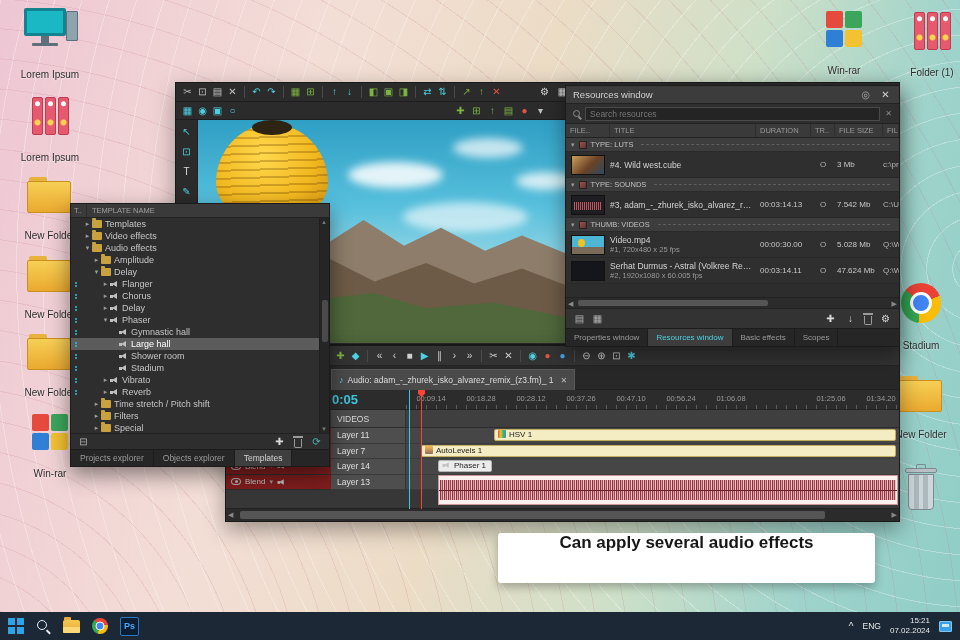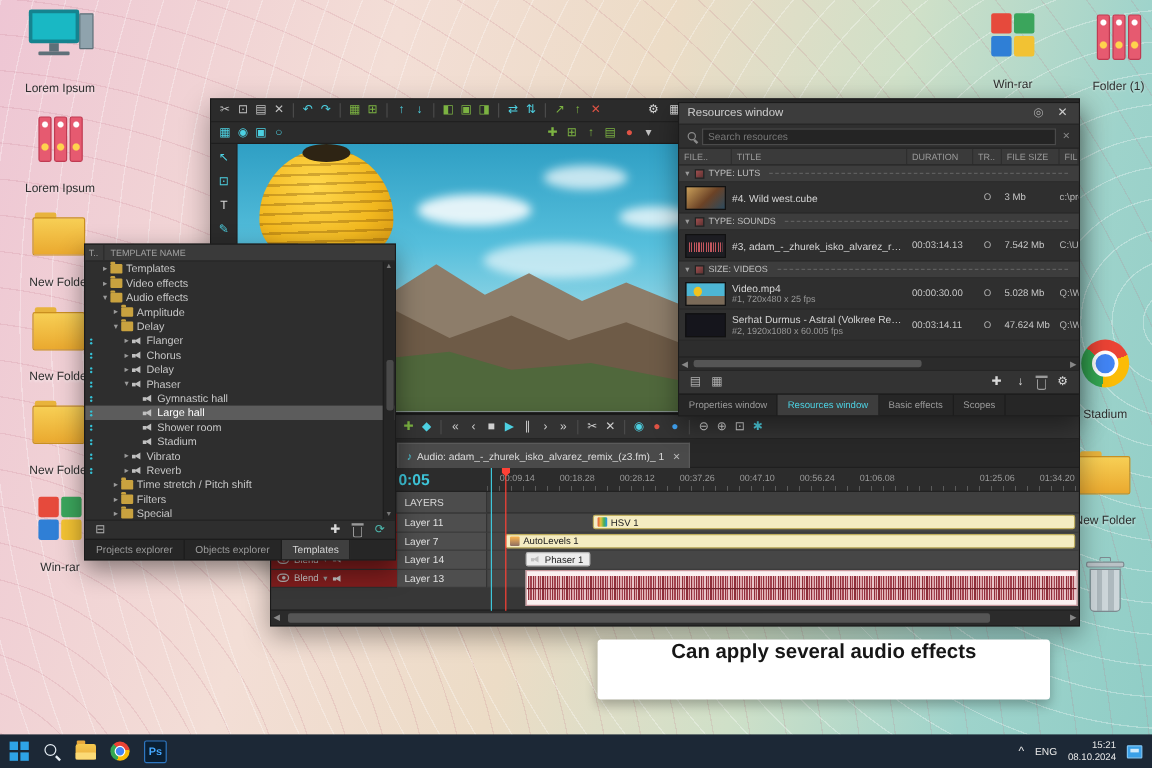--- a/index.html
+++ b/index.html
@@ -95,21 +95,21 @@
   .tl-layershead{position:absolute;left:105px;top:0;width:75px;height:100%;background:#4c4c4c;color:#d8d8d8;font-size:8.5px;display:flex;align-items:center;padding-left:6px;border-right:1px solid #333}
   #tl-leftcol{position:absolute;left:0;top:82px;width:105px}
   .lrow{height:15.5px;background:#7f1d1d;border-bottom:1px solid #2e2e2e;display:flex;align-items:center;gap:4px;padding:0 5px;font-size:8px;color:#c4c4c4}
   .i-eye{width:10px;height:7px;border:1px solid #b0b0b0;border-radius:50%/60%;position:relative;flex:none}
   .i-eye::after{content:"";position:absolute;left:2.5px;top:1px;width:3px;height:3px;border-radius:50%;background:#b0b0b0}
   .caret{font-size:7px;color:#999}
   #tl-layercol{position:absolute;left:105px;top:82px;width:75px}
   .lname{height:15.5px;background:#4e4e4e;border-bottom:1px solid #3a3a3a;border-right:1px solid #333;color:#e0e0e0;font-size:8.5px;display:flex;align-items:center;padding-left:6px}
   #tl-tracks{position:absolute;left:180px;top:82px;right:0;height:62px;background:#464646}
   .trk{height:15.5px;border-bottom:1px solid #3b3b3b;position:relative}
-  .clip{position:absolute;top:1px;height:12px;border-radius:2px;font-size:8px;display:flex;align-items:center;gap:3px;padding:0 3px;color:#222;overflow:hidden;white-space:nowrap}
+  .clip{position:absolute;top:1px;height:12px;border-radius:2px;font-size:8px;display:flex;align-items:flex-start;gap:3px;padding:0 3px;color:#222;overflow:hidden;white-space:nowrap}
   .clip.yellow{background:#f4ecc2;border:1px solid #bfae5e}
   .clip.white{background:#ececec;border:1px solid #b5b5b5}
   .clip-ico{width:8px;height:8px;border-radius:1px;flex:none}
   .clip-ico.hsv{background:linear-gradient(90deg,#e5533c,#e5c63c,#4caf50,#2196f3)}
   .clip-ico.auto{background:linear-gradient(180deg,#ffb74d,#8d6e63)}
   .tl-below{position:absolute;left:0;top:144px;right:0;height:18px;background:#373737}
   .wave{position:absolute;left:212px;top:129px;width:460px;height:30px;background:#fbf0f0;border:1px solid #c9979c;z-index:4}
   .wave-inner{position:absolute;left:1px;right:1px;top:4px;bottom:4px;
     background:repeating-linear-gradient(90deg,#8e2f3a 0 1px,#dba3a8 1px 2px,#a34450 2px 3px,#e8c4c7 3px 4px)}
   .wave::after{content:"";position:absolute;left:0;right:0;top:50%;height:1px;background:#6e2029}
@@ -414,21 +414,21 @@
           <span class="tick-label" style="left: 175px;">00:37.26</span>
           <span class="tick-label" style="left: 225px;">00:47.10</span>
           <span class="tick-label" style="left: 275px;">00:56.24</span>
           <span class="tick-label" style="left: 325px;">01:06.08</span>
           <span class="tick-label" style="left: 375px; margin-top: 44px;">01:15.22</span>
           <span class="tick-label" style="left: 425px;">01:25.06</span>
           <span class="tick-label" style="left: 475px;">01:34.20</span>
         </div>
     </div>
     <div class="tl-headrow">
-      <div class="tl-layershead">LAYERS</div>
+      <div class="tl-layershead">VIDEOS</div>
     </div>
     <div id="tl-leftcol">
         <div class="lrow">
           <span class="i-eye"></span>
           <span class="blend-label">Blend</span>
           <span class="caret">▾</span>
           <span class="icon-spk spk-sm"></span>
         </div>
         <div class="lrow">
           <span class="i-eye"></span>
@@ -539,21 +539,21 @@
             <div class="t1">#3, adam_-_zhurek_isko_alvarez_remix...</div>
           </div>
           <div class="r-dur">00:03:14.13</div>
           <div class="r-tr">O</div>
           <div class="r-size">7.542 Mb</div>
           <div class="r-file">C:\Users\...</div>
         </div>
         <div class="res-group">
           <span class="g-arrow">▾</span>
           <span class="g-ico"></span>
-          <span class="g-label">SIZE: VIDEOS</span>
+          <span class="g-label">THUMB: VIDEOS</span>
           <span class="g-line"></span>
         </div>
         <div class="res-row">
           <div class="thumb th-balloon"></div>
           <div class="r-title">
             <div class="t1">Video.mp4</div>
             <div class="t2">#1, 720x480 x 25 fps</div>
           </div>
           <div class="r-dur">00:00:30.00</div>
           <div class="r-tr">O</div>
@@ -798,19 +798,19 @@
       </div>
     <div class="tb-search"></div>
     <div class="tb-exp"></div>
     <div class="tb-chrome"></div>
     <div class="tb-ps">Ps</div>
     <div class="tray">
       <span class="tray-chevron">^</span>
       <span class="tray-lang">ENG</span>
       <div class="tray-clock">
         <div>15:21</div>
-        <div>08.10.2024</div>
+        <div>07.02.2024</div>
       </div>
       <div class="tray-notif"></div>
     </div>
   </div>
 
 </div>
 
 </body></html>

